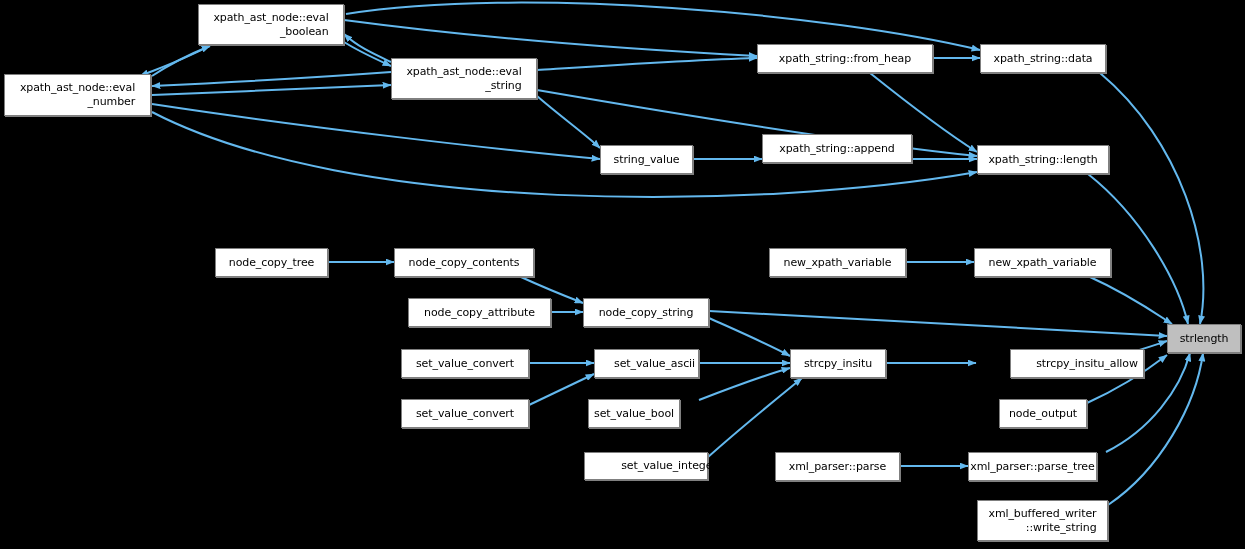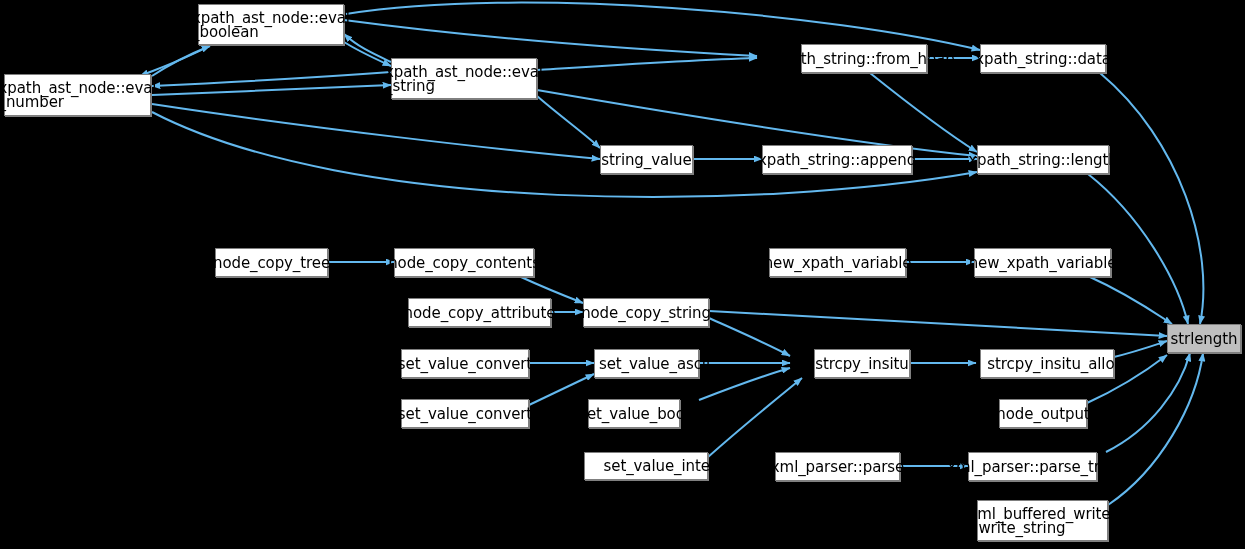--- a/index.html
+++ b/index.html
@@ -1,21 +1,21 @@
 <!DOCTYPE html>
 <html><head>
 <meta charset="utf-8">
 <style>
   html,body{margin:0;padding:0;background:#000;}
   #stage{position:relative;width:1245px;height:549px;background:#000;overflow:hidden;
          font-family:"DejaVu Sans","Liberation Sans",sans-serif;}
   #edges{position:absolute;left:0;top:0;width:1245px;height:549px;}
   .node{position:absolute;box-sizing:border-box;background:#ffffff;
         border:1px solid #7f7f7f;outline:0;display:flex;align-items:center;
-        justify-content:center;text-align:left;color:#000;font-size:15px;
+        justify-content:center;text-align:right;color:#000;font-size:11px;
         line-height:14px;white-space:pre-line;letter-spacing:-0.1px;
         box-shadow:1px 1px 0 0 #808080;}
   .node.highlight{background:#bfbfbf;}
 </style>
 </head>
 <body>
 
 <div id="stage" style="background: rgb(0, 0, 0);">
   <svg id="edges" viewBox="0 0 1245 549" xmlns="http://www.w3.org/2000/svg">
     <defs>
@@ -63,36 +63,36 @@
         <path d="M 1108 505 C 1160 470, 1196 405, 1203 353" fill="none" stroke="#63b8ee" stroke-width="2" marker-end="url(#ah)"></path>
       </g>
   </svg>
   <div id="node-layer">
       <div class="node" style="left: 198px; top: 4px; width: 146px; height: 41px;">xpath_ast_node::eval
 _boolean</div>
       <div class="node" style="left: 4px; top: 74px; width: 147px; height: 42px;">xpath_ast_node::eval
 _number</div>
       <div class="node" style="left: 391px; top: 58px; width: 146px; height: 41px;">xpath_ast_node::eval
 _string</div>
-      <div class="node" style="left: 757px; top: 44px; width: 126px; height: 29px; margin-left: 44px;">xpath_string::from_heap</div>
+      <div class="node" style="left: 757px; top: 44px; width: 176px; height: 29px;">xpath_string::from_heap</div>
       <div class="node" style="left: 980px; top: 44px; width: 126px; height: 29px;">xpath_string::data</div>
       <div class="node" style="left: 600px; top: 145px; width: 93px; height: 29px;">string_value</div>
-      <div class="node" style="left: 762px; top: 145px; width: 150px; height: 29px;">xpath_string::append</div>
+      <div class="node" style="left: 762px; top: 134px; width: 150px; height: 29px;">xpath_string::append</div>
       <div class="node" style="left: 977px; top: 145px; width: 132px; height: 29px;">xpath_string::length</div>
       <div class="node" style="left: 215px; top: 248px; width: 113px; height: 29px;">node_copy_tree</div>
       <div class="node" style="left: 394px; top: 248px; width: 140px; height: 29px;">node_copy_contents</div>
       <div class="node" style="left: 769px; top: 248px; width: 137px; height: 29px;">new_xpath_variable</div>
       <div class="node" style="left: 974px; top: 248px; width: 137px; height: 29px;">new_xpath_variable</div>
       <div class="node" style="left: 408px; top: 298px; width: 143px; height: 29px;">node_copy_attribute</div>
       <div class="node" style="left: 583px; top: 298px; width: 126px; height: 29px;">node_copy_string</div>
       <div class="node highlight" style="left: 1167px; top: 324px; width: 74px; height: 29px;">strlength</div>
       <div class="node" style="left: 401px; top: 349px; width: 128px; height: 29px;">set_value_convert</div>
       <div class="node" style="left: 594px; top: 349px; width: 105px; height: 29px; padding-left: 16px;">set_value_ascii</div>
-      <div class="node" style="left: 790px; top: 349px; width: 96px; height: 29px; margin-left: 24px;">strcpy_insitu</div>
-      <div class="node" style="left: 980px; top: 349px; width: 134px; height: 29px; padding-left: 20px;">strcpy_insitu_allow</div>
+      <div class="node" style="left: 790px; top: 349px; width: 96px; height: 29px;">strcpy_insitu</div>
+      <div class="node" style="left: 1010px; top: 349px; width: 134px; height: 29px; padding-left: 20px;">strcpy_insitu_allow</div>
       <div class="node" style="left: 588px; top: 399px; width: 92px; height: 29px;">set_value_bool</div>
       <div class="node" style="left: 401px; top: 399px; width: 128px; height: 29px;">set_value_convert</div>
       <div class="node" style="left: 999px; top: 399px; width: 88px; height: 29px;">node_output</div>
       <div class="node" style="left: 584px; top: 452px; width: 124px; height: 28px; padding-left: 46px;">set_value_integer</div>
       <div class="node" style="left: 775px; top: 452px; width: 125px; height: 29px;">xml_parser::parse</div>
       <div class="node" style="left: 968px; top: 452px; width: 129px; height: 29px;">xml_parser::parse_tree</div>
       <div class="node" style="left: 977px; top: 500px; width: 131px; height: 41px;">xml_buffered_writer
 ::write_string</div>
     </div>
 </div>

